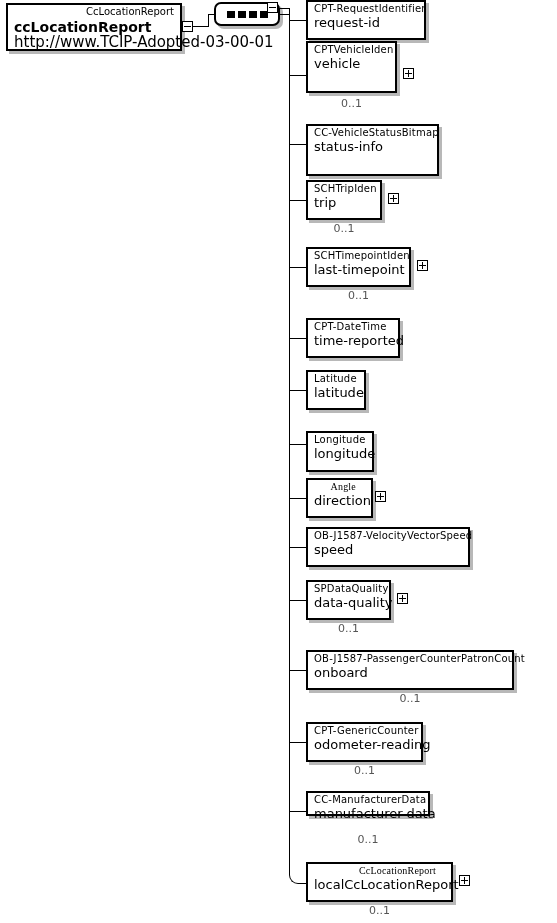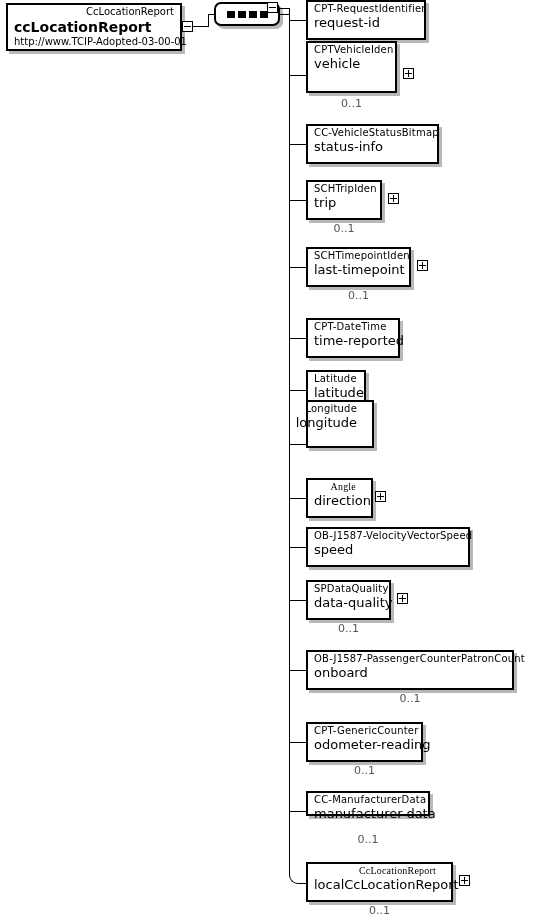--- a/index.html
+++ b/index.html
@@ -78,21 +78,21 @@
     text-align: right;
     white-space: nowrap;
   }
   .rootbox .name {
     font-size: 14px;
     font-weight: bold;
     line-height: 18px;
     white-space: nowrap;
   }
   .rootbox .ns {
-    font-size: 10px;
+    font-size: 15px;
     line-height: 12px;
     white-space: nowrap;
   }
 
   
   .toggle {
     position: absolute;
     box-sizing: border-box;
     width: 11px;
     height: 11px;
@@ -222,21 +222,21 @@
 
   <div class="ebox" style="left:306px; top:41px; width:91px; height:52px;">
     <div class="type">CPTVehicleIden</div>
     <div class="name">vehicle</div>
   </div>
   <div class="toggle plus" style="left:403px; top:68px;">
     <span class="glyph"></span>
   </div>
   <div class="card" style="left:306px; top:98px; width:91px;">0..1</div>
 
-  <div class="ebox" style="left:306px; top:124px; width:133px; height:40px;">
+  <div class="ebox" style="left:306px; top:124px; width:133px; height:52px;">
     <div class="type">CC-VehicleStatusBitmap</div>
     <div class="name">status-info</div>
   </div>
 
   <div class="ebox" style="left:306px; top:180px; width:76px; height:40px;">
     <div class="type">SCHTripIden</div>
     <div class="name">trip</div>
   </div>
   <div class="toggle plus" style="left:388px; top:193px;">
     <span class="glyph"></span>
@@ -255,21 +255,21 @@
   <div class="ebox" style="left:306px; top:318px; width:94px; height:40px;">
     <div class="type center">CPT-DateTime</div>
     <div class="name">time-reported</div>
   </div>
 
   <div class="ebox" style="left:306px; top:370px; width:60px; height:40px;">
     <div class="type center">Latitude</div>
     <div class="name">latitude</div>
   </div>
 
-  <div class="ebox" style="left:306px; top:400px; width:68px; height:48px;align-items:flex-end;">
+  <div class="ebox" style="left:306px; top:431px; width:68px; height:41px;">
     <div class="type center">Longitude</div>
     <div class="name">longitude</div>
   </div>
 
   <div class="ebox" style="left:306px; top:478px; width:67px; height:40px;">
     <div class="type right">Angle</div>
     <div class="name">direction</div>
   </div>
   <div class="toggle plus" style="left:375px; top:491px;">
     <span class="glyph"></span>

